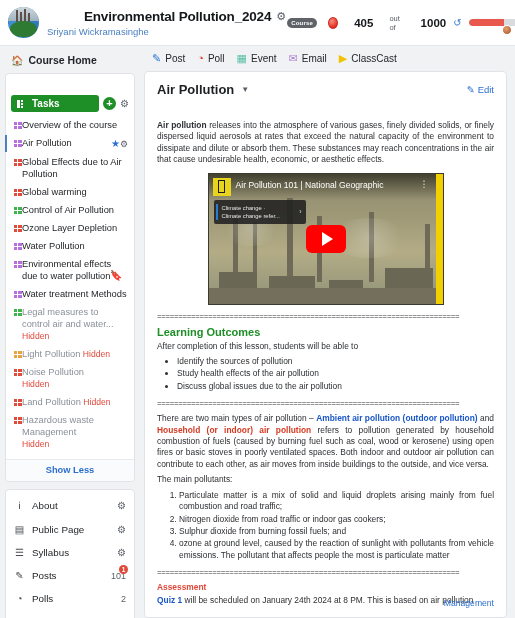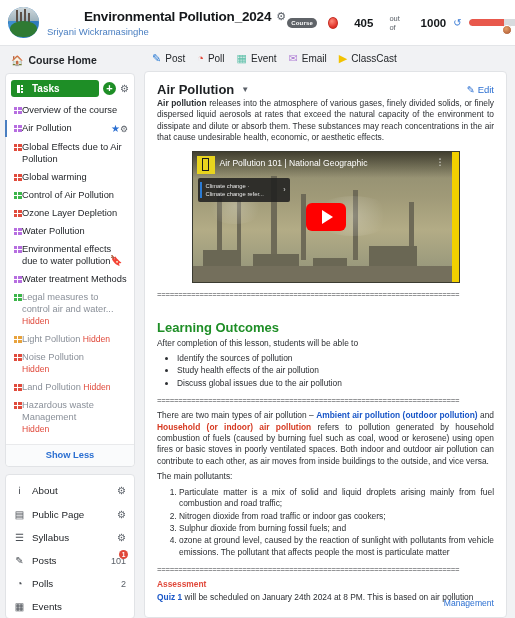--- a/index.html
+++ b/index.html
@@ -99,21 +99,21 @@
     overflow: hidden;
   }
   .course-home {
     display: flex; align-items: center; gap: 5px; padding: 8px 4px 7px 6px;
     font-size: 10.5px; font-weight: bold; color: #23262a;
   }
   .home-icon { font-size: 10px; color: #23262a; }
 
   .panel {
     background: #ffffff; border: 1px solid #e1e3e6; border-radius: 4px;
-    padding: 4px 4px 0 4px;
+    padding: 19px 4px 0 4px;
   }
   .tasks-header { display: flex; align-items: center; gap: 4px; padding: 2px 1px 4px 1px; }
   .tasks-bar {
     flex: 1 1 auto; background: #1e8e26; color: #fff; border-radius: 3px;
     display: flex; align-items: center; gap: 6px; padding: 3px 6px;
     font-size: 10px; font-weight: bold;
   }
   .grid-icon {
     width: 9px; height: 8px; display: inline-block; flex: 0 0 auto;
     background:
@@ -202,26 +202,26 @@
     background: #fff; border: 1px solid #e1e3e6; border-radius: 4px;
     margin: 0 8px 0 4px; padding: 10px 12px 8px 12px; flex: 1 1 auto; min-height: 0;
     overflow: hidden; position: relative;
   }
   .card-head { display: flex; align-items: center; }
   .card-title { font-size: 13px; font-weight: bold; color: #1d2023; }
   .caret { margin-left: 7px; color: #5a6068; font-size: 8px; }
   .edit-link { margin-left: auto; color: #2b6fd1; font-size: 9.5px; display: flex; align-items: center; gap: 3px; }
 
   .para {
-    font-size: 8.4px; line-height: 11.4px; color: #2c2f33; margin-top: 1px; text-align: left;
+    font-size: 8.4px; line-height: 11.4px; color: #2c2f33; margin-top: 23px; text-align: left;
   }
   .para b { font-weight: bold; }
 
   .video {
-    width: 268px; height: 132px; margin: 7px auto 0 auto; position: relative;
+    width: 236px; height: 132px; margin: 7px auto 0 auto; position: relative;
     background: linear-gradient(180deg,#8d8a6e 0%, #a09a78 35%, #b3ac86 60%, #8f9178 100%);
     border: 1px solid #3a3a30; overflow: hidden;
   }
   .video .topstrip { position: absolute; top: 0; left: 0; right: 0; height: 26px;
     background: linear-gradient(180deg, rgba(20,18,10,.62), rgba(20,18,10,0)); }
   .video .rightbar { position: absolute; top: 0; right: 0; width: 7px; height: 100%; background: #f2d000; }
   .ng-logo {
     position: absolute; left: 4px; top: 4px; width: 18px; height: 18px;
     background: #e8d41e; display: flex; align-items: center; justify-content: center;
   }
@@ -249,21 +249,21 @@
   }
   .playbtn .tri {
     width: 0; height: 0; border-left: 11px solid #fff;
     border-top: 7px solid transparent; border-bottom: 7px solid transparent; margin-left: 3px;
   }
 
   .rule {
     font-size: 7.6px; color: #2c2f33; letter-spacing: -0.3px; margin-top: 8px;
     overflow: hidden; white-space: nowrap; line-height: 9px; font-family: "Liberation Mono", monospace;
   }
-  .sec-h-green { color: #1e8e26; font-weight: bold; font-size: 13px; margin-top: 20px; }
+  .sec-h-green { color: #1e8e26; font-weight: bold; font-size: 11px; margin-top: 4px; }
   .sec-h-red { color: #e0483a; font-weight: bold; font-size: 8.4px; margin-top: 4px; }
   .ul, .ol { margin: 4px 0 0 0; padding-left: 20px; }
   .ul li, .ol li { font-size: 8.4px; line-height: 11.4px; margin-bottom: 1px; }
   .ol { padding-left: 22px; }
   .ol li { text-align: justify; }
   .blue-b { color: #1a57c8; font-weight: bold; }
   .red-b { color: #d63a22; font-weight: bold; }
   .quiz-link { color: #1a57c8; font-weight: bold; }
   .translate { position: absolute; right: 12px; bottom: 9px; color: #2b6fd1; font-size: 8.6px; }
   .just { text-align: justify; }

